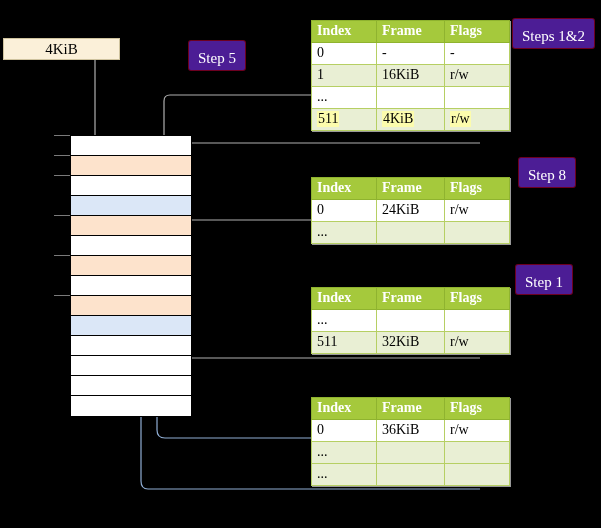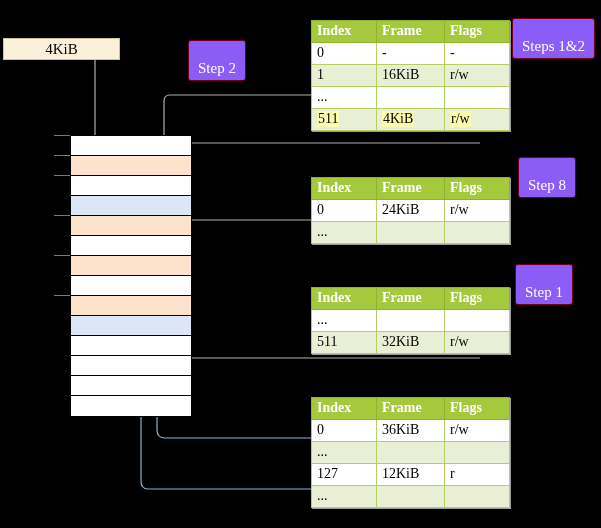--- a/index.html
+++ b/index.html
@@ -40,25 +40,25 @@
     border: 1px solid #cfc39e;
     box-sizing: border-box;
     color: #000000;
     font-size: 15px;
     line-height: 20px;
     text-align: center;
   }
   
   .badge {
     position: absolute;
-    background: #8b5cf6;
+    background: #4c1d95;
     color: #ffffff;
     font-size: 15px;
     line-height: 19px;
-    padding: 18px 9px 2px 9px;
+    padding: 8px 9px 2px 9px;
     border-radius: 2px;
     white-space: nowrap;
     box-shadow: 0 0 0 1px #6d0020;
   }
   #badge-step0 { left: 189px; top: 41px; }
   #badge-steps12 { left: 513px; top: 19px; }
   #badge-step3 { left: 519px; top: 158px; }
   #badge-step4 { left: 516px; top: 265px; }
 
   
@@ -185,21 +185,21 @@
       <path d="M 480,489 L 148,489 Q 141,489 141,481 L 141,218" fill="none" stroke="#8fadd4" stroke-width="1.2"></path>
       <path d="M 141,228 L 141,210" fill="none" stroke="#5b82b8" stroke-width="1.2" marker-end="url(#arrowUp)"></path>
     </g>
   </svg>
 
   <div class="src-box">
     <span>4KiB</span>
   </div>
 
   <div class="badge" id="badge-step0">
-    <span>Step 2</span>
+    <span>Step 5</span>
   </div>
   <div class="badge" id="badge-steps12">
     <span>Steps 1&amp;2</span>
   </div>
   <div class="badge" id="badge-step3">
     <span>Step 8</span>
   </div>
   <div class="badge" id="badge-step4">
     <span>Step 1</span>
   </div>
@@ -306,25 +306,20 @@
         <tr class="odd">
           <td class="c-index">0</td>
           <td class="c-frame">36KiB</td>
           <td class="c-flags">r/w</td>
         </tr>
         <tr class="even">
           <td class="c-index">...</td>
           <td class="c-frame"></td>
           <td class="c-flags"></td>
         </tr>
-        <tr class="odd">
-          <td class="c-index">127</td>
-          <td class="c-frame">12KiB</td>
-          <td class="c-flags">r</td>
-        </tr>
         <tr class="even">
           <td class="c-index">...</td>
           <td class="c-frame"></td>
           <td class="c-flags"></td>
         </tr>
       </tbody>
     </table>
 
 <div class="tick" style="top: 135px;"></div>
     <div class="tick" style="top: 155px;"></div>

